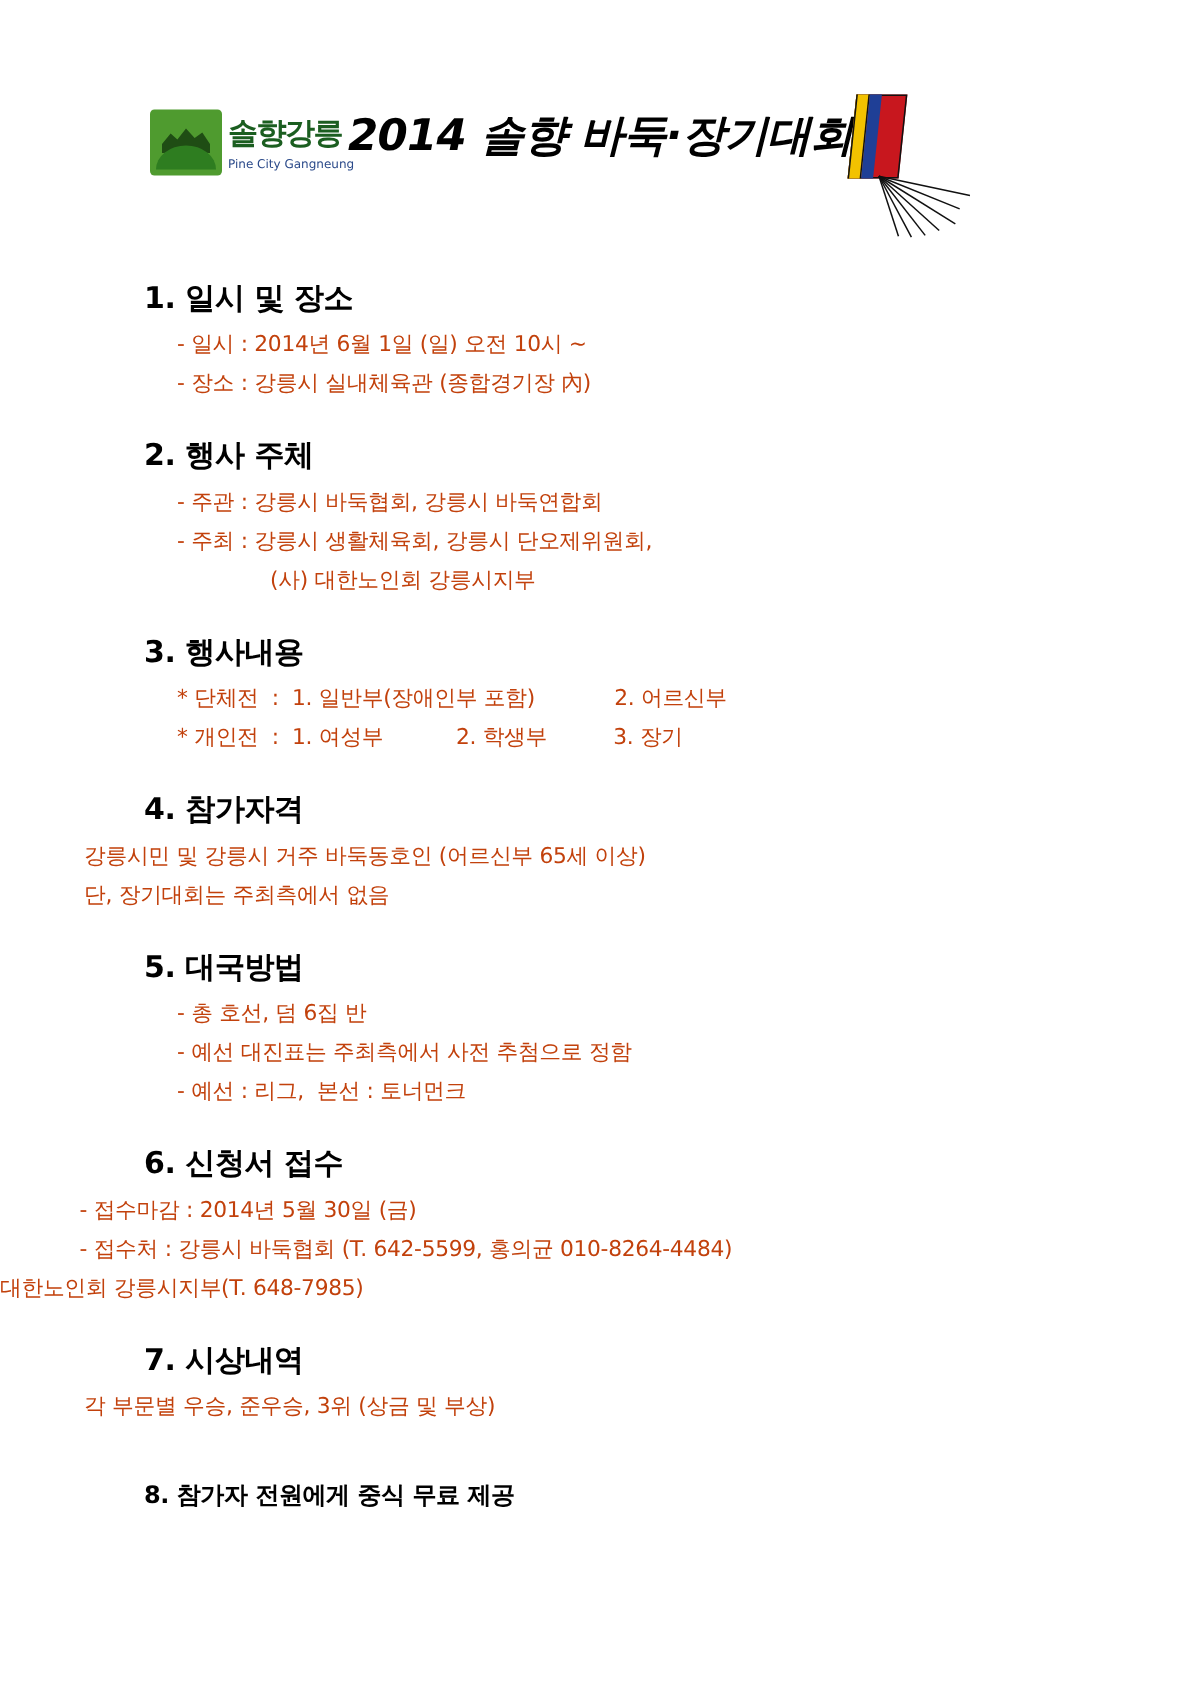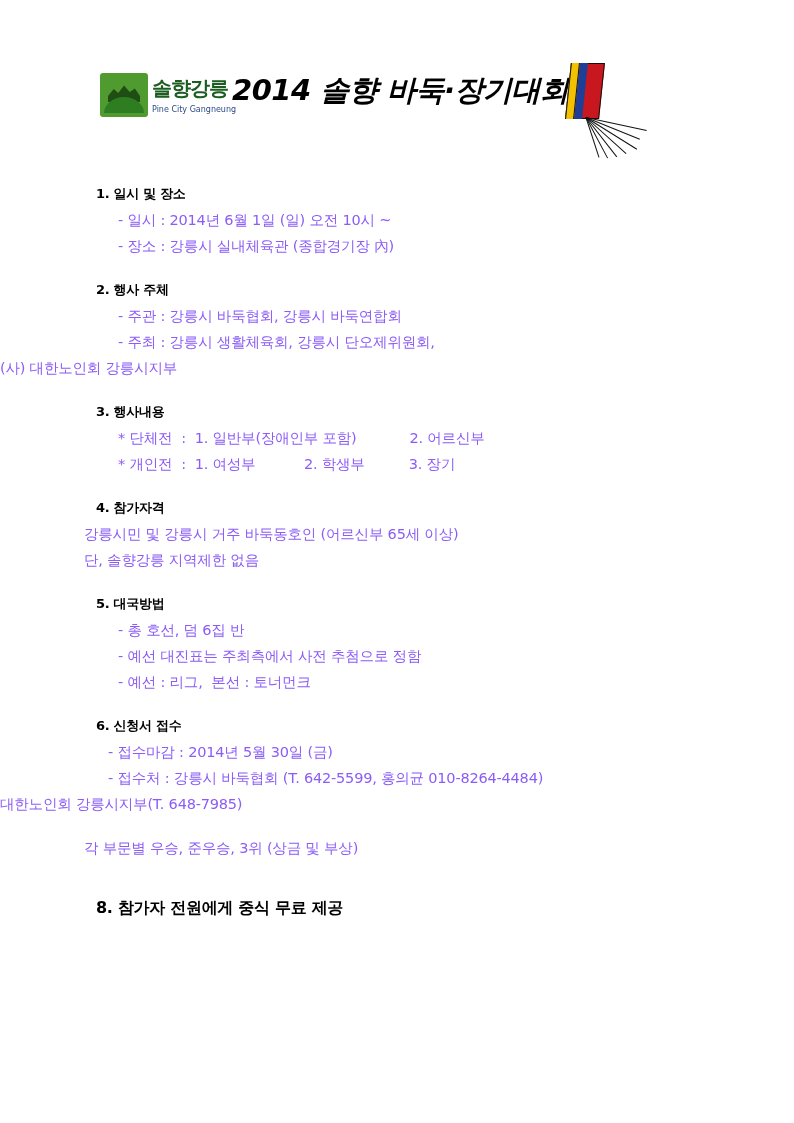--- a/index.html
+++ b/index.html
@@ -149,39 +149,39 @@
   
   .content {
     position: relative;
     padding: 0 0 0 0;
   }
 
   .section {
     margin: 0 0 0 0;
   }
   .sec-title {
-    font-size: 13px;
+    font-size: 20px;
     font-weight: bold;
     margin: 0 0 8px 96px;
     letter-spacing: -0.3px;
     white-space: nowrap;
   }
   .sec-gap { height: 18px; }
 
   .line {
     font-size: 14.5px;
     margin: 0 0 7px 0;
     letter-spacing: -0.2px;
     white-space: pre;
-    color: #8b5cf6;
+    color: #c2410c;
   }
   .indent-dash  { padding-left: 118px; }
-  .indent-dash2 { padding-left: 108px; }
-  .indent-plain { padding-left: 84px; }
-  .indent-sub   { }
+  .indent-dash2 { padding-left: 53px; }
+  .indent-plain { padding-left: 56px; }
+  .indent-sub   { padding-left: 180px; }
   .indent-sub2  { }
 
   .monoish {
     font-family: "DejaVu Sans", "Liberation Sans", sans-serif;
   }
 
   .last-line {
     font-size: 16px;
     font-weight: bold;
     margin: 40px 0 0 96px;
@@ -239,40 +239,41 @@
     <div class="section">
       <div class="sec-title">3. 행사내용</div>
       <div class="line indent-dash monoish">* 단체전  :  1. 일반부(장애인부 포함)            2. 어르신부</div>
       <div class="line indent-dash monoish">* 개인전  :  1. 여성부           2. 학생부          3. 장기</div>
     </div>
     <div class="sec-gap"></div>
 
     <div class="section">
       <div class="sec-title">4. 참가자격</div>
       <div class="line indent-plain">강릉시민 및 강릉시 거주 바둑동호인 (어르신부 65세 이상)</div>
-      <div class="line indent-plain">단, 솔향강릉 지역제한 없음</div>
+      <div class="line indent-plain">단, 장기대회는 주최측에서 없음</div>
     </div>
     <div class="sec-gap"></div>
 
     <div class="section">
       <div class="sec-title">5. 대국방법</div>
       <div class="line indent-dash">- 총 호선, 덤 6집 반</div>
       <div class="line indent-dash">- 예선 대진표는 주최측에서 사전 추첨으로 정함</div>
       <div class="line indent-dash">- 예선 : 리그,  본선 : 토너먼크</div>
     </div>
     <div class="sec-gap"></div>
 
     <div class="section">
       <div class="sec-title">6. 신청서 접수</div>
       <div class="line indent-dash2">- 접수마감 : 2014년 5월 30일 (금)</div>
       <div class="line indent-dash2">- 접수처 : 강릉시 바둑협회 (T. 642-5599, 홍의균 010-8264-4484)</div>
       <div class="line indent-sub2">대한노인회 강릉시지부(T. 648-7985)</div>
     </div>
     <div class="sec-gap"></div>
 
     <div class="section">
+      <div class="sec-title">7. 시상내역</div>
       <div class="line indent-plain">각 부문별 우승, 준우승, 3위 (상금 및 부상)</div>
     </div>
 
     <div class="last-line">8. 참가자 전원에게 중식 무료 제공</div>
 
   </div>
 </div>
 
 </body></html>

